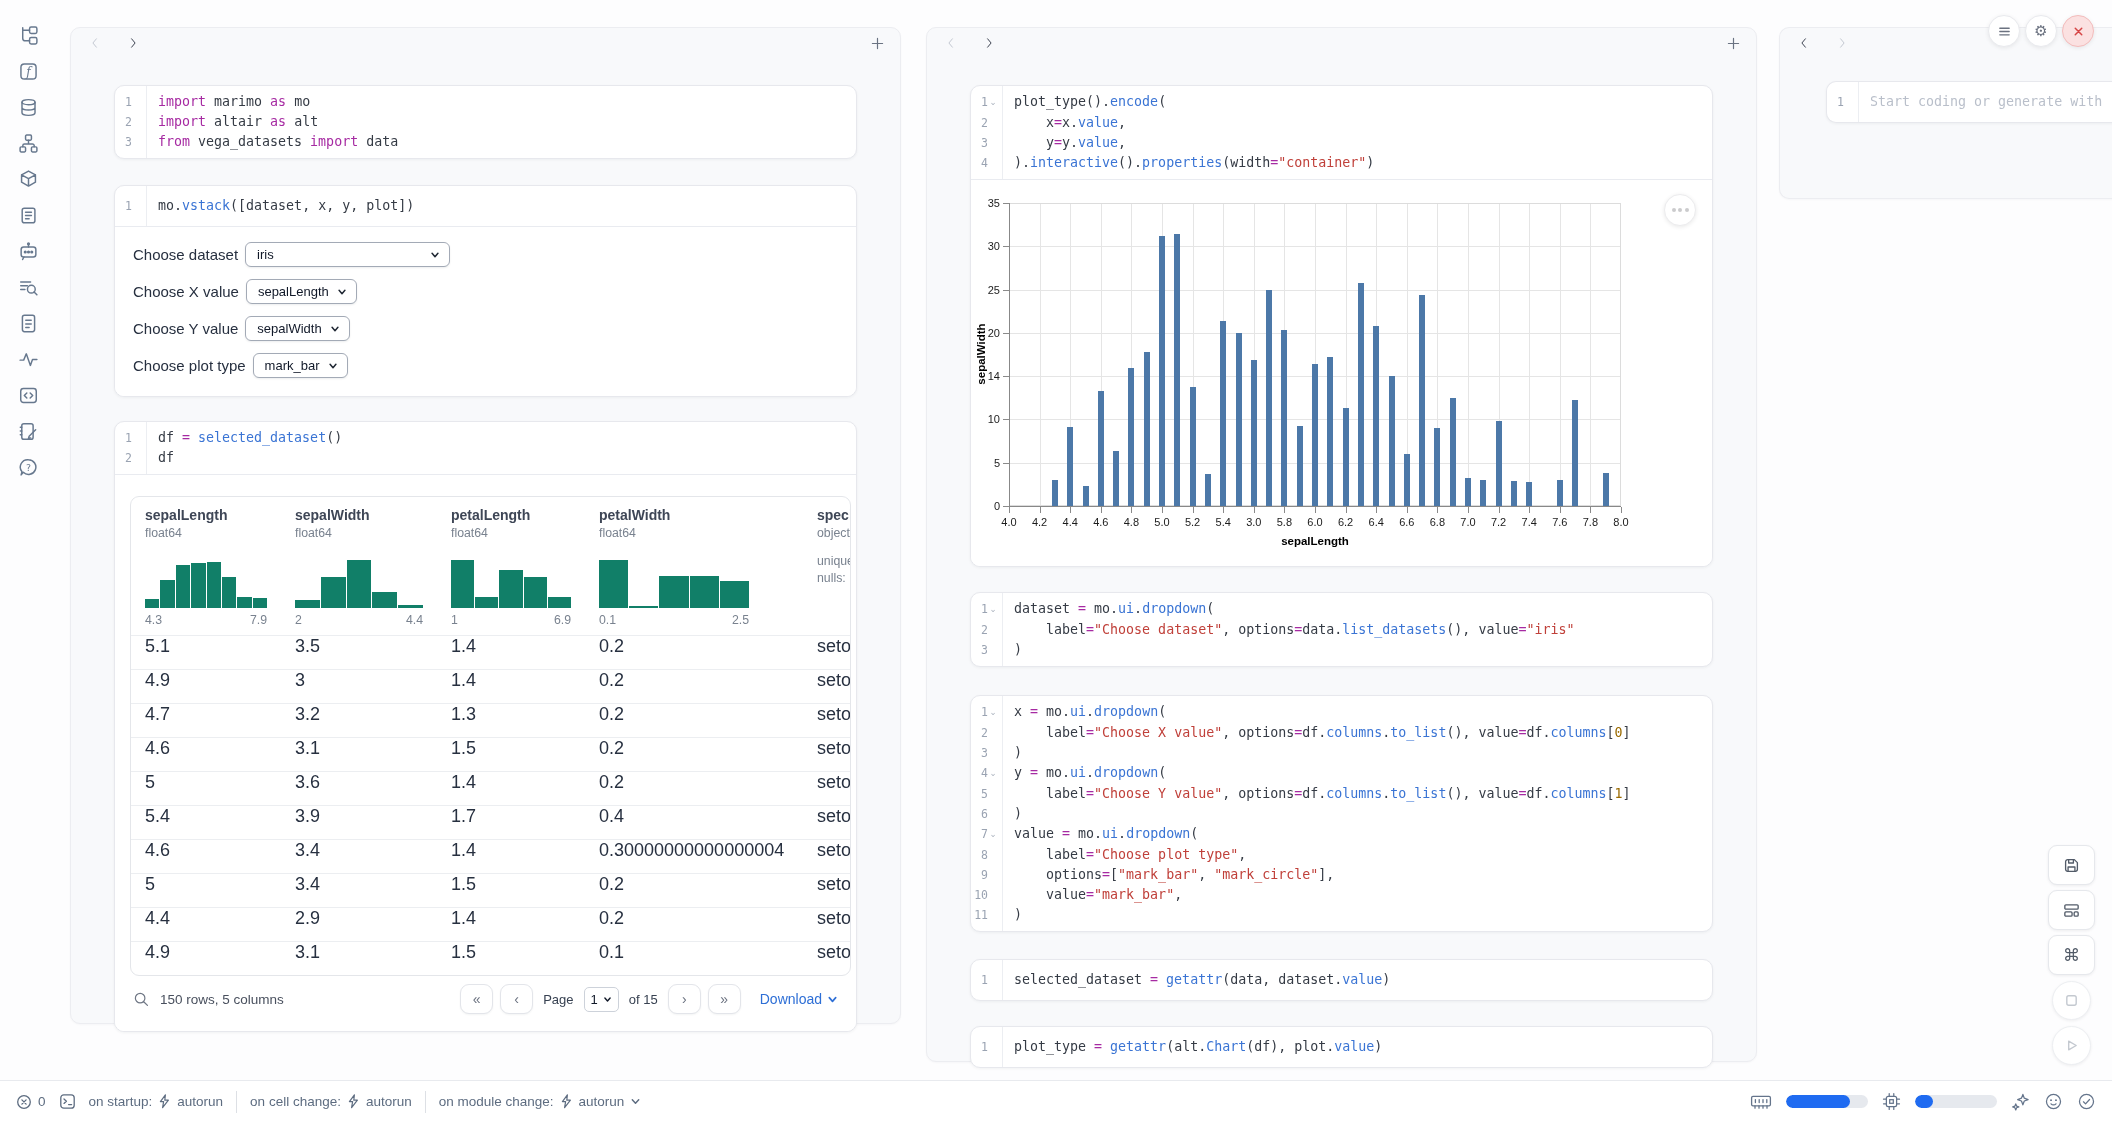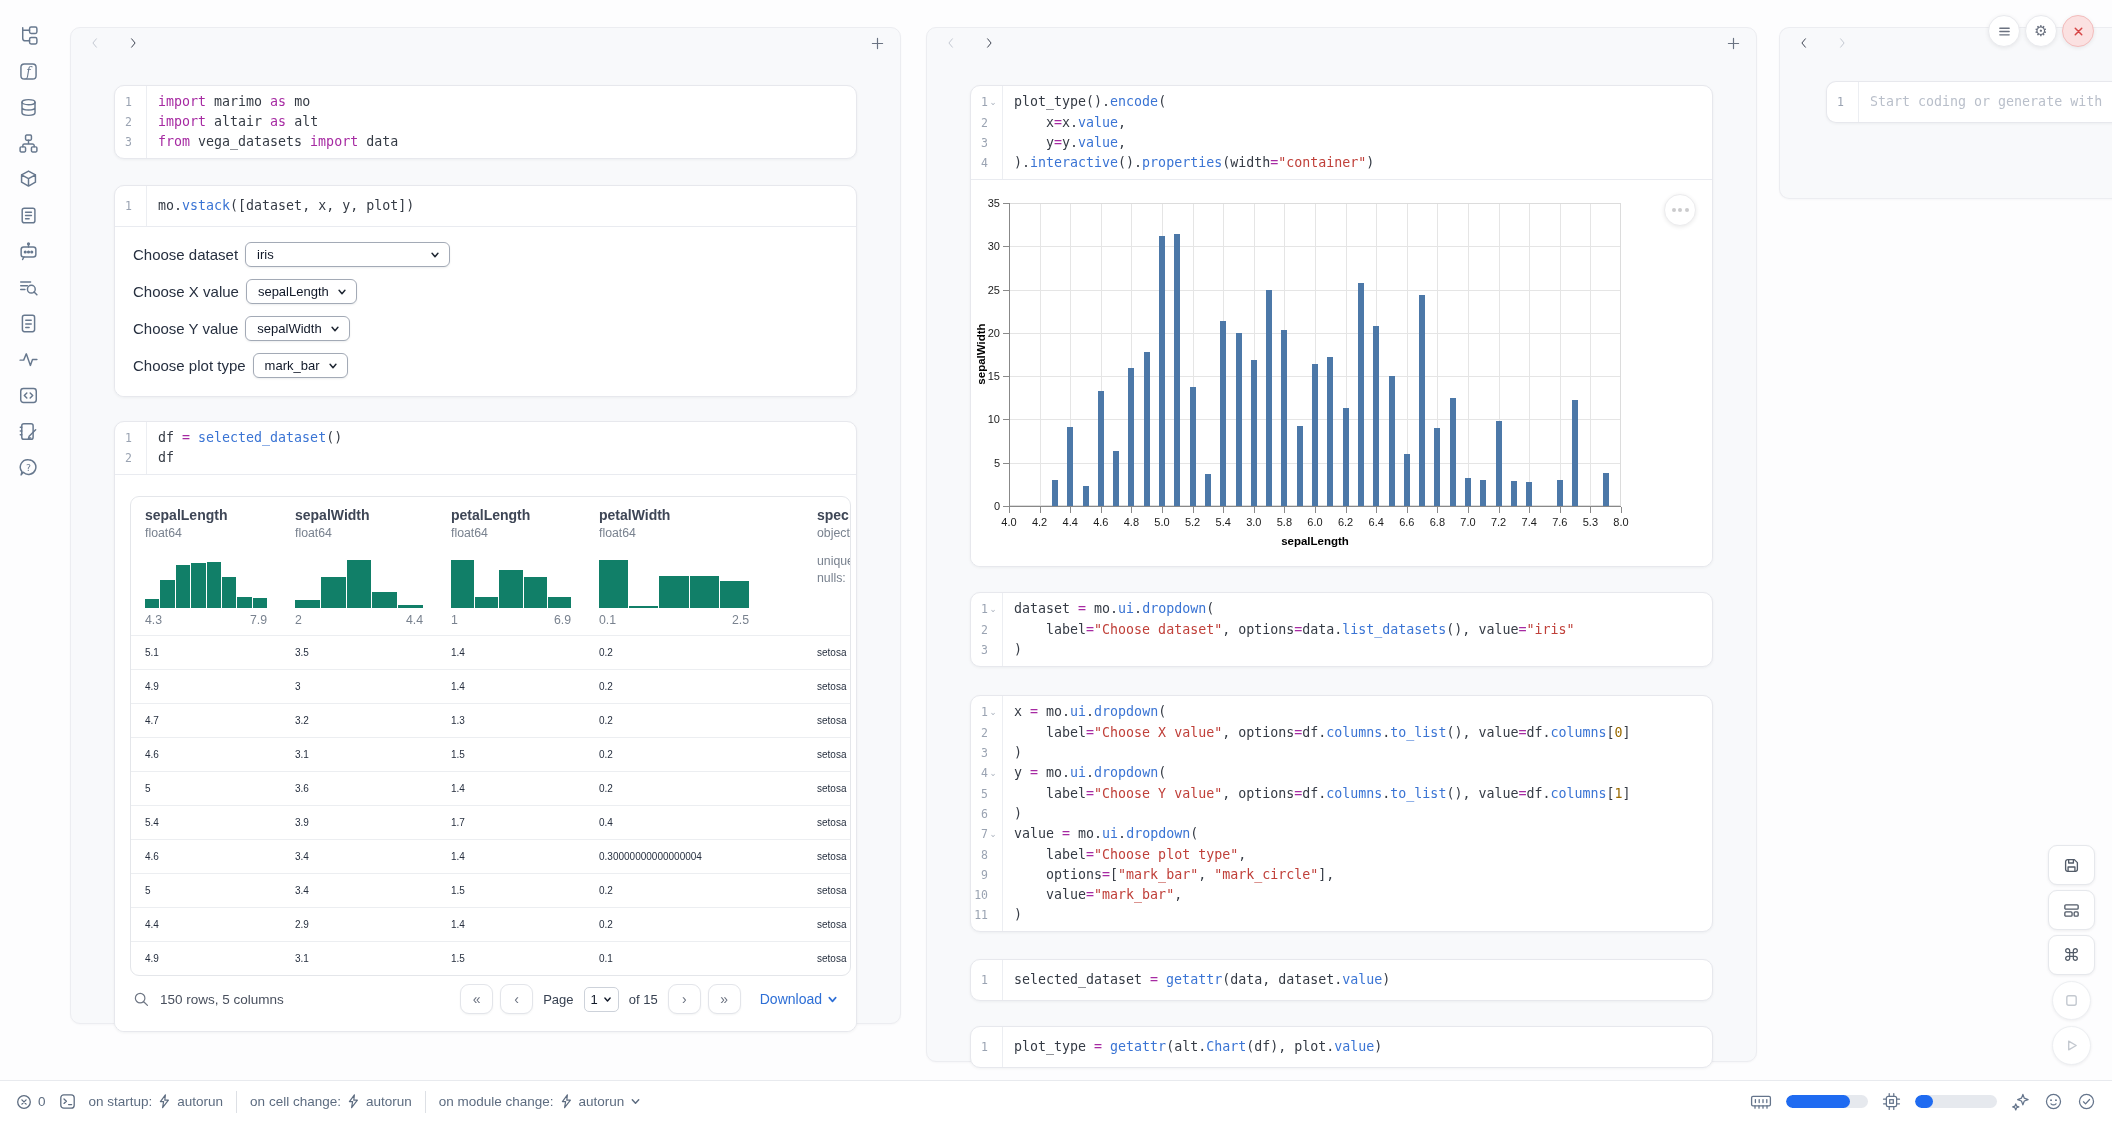--- a/index.html
+++ b/index.html
@@ -42,21 +42,21 @@
   .tbl{width:880px}
   .thead{display:flex;padding-top:10px;padding-bottom:8px}
   .th{box-sizing:border-box;padding-left:14px;flex:none}
   .th-name{font-size:14px;font-weight:bold;color:#3e4656}
   .th-type{font-size:12.3px;color:#79828f;margin-top:3px}
   .hist{display:flex;align-items:flex-end;gap:1px;height:56px;margin-top:12px}
   .hist div{flex:1;background:#117f68}
   .range{display:flex;justify-content:space-between;font-size:12.3px;color:#79828f;margin-top:5px}
   .meta-line{font-size:12.3px;color:#79828f;margin-top:3px}
   .meta-first{margin-top:14px}
-  .trow{display:flex;align-items:center;height:33px;border-top:1px solid #eceef1;font-size:10px;color:#273040}
+  .trow{display:flex;align-items:flex-start;height:33px;border-top:1px solid #eceef1;font-size:18px;color:#273040}
   .td{box-sizing:border-box;padding-left:14px;flex:none;white-space:nowrap}
   .tfoot{display:flex;justify-content:space-between;height:46px;padding:0 3px}
   .tfoot-left{display:flex;align-items:center;gap:10px;color:#49505e;font-size:13.5px}
   .tfoot-left svg{width:17px;height:17px;color:#6e7684}
   .tfoot-right{display:flex;align-items:center;gap:7px}
   .pg-btn{width:31px;height:28px;border:1px solid #e3e5ea;border-radius:9px;background:#fff;box-shadow:0 1px 2px rgba(23,31,48,.05);display:flex;align-items:center;justify-content:center;color:#6b7280;font-size:14px;cursor:pointer}
   .pg-label{font-size:13px;color:#374151;margin:0 3px}
   .pg-sel{display:inline-flex;align-items:center;gap:5px;height:23px;border:1px solid #cdd2da;border-radius:5px;padding:0 6px;font-size:13px;color:#101828;background:#fff;cursor:pointer}
   .pg-sel svg{width:9px;height:9px}
   .dl{display:flex;align-items:center;gap:5px;margin-left:12px;color:#2e6fd6;font-size:14px;cursor:pointer}
@@ -581,21 +581,21 @@
           <div class="plot-border" style="left: 38px; top: 23px; width: 612px; height: 303px;"></div>
           <div class="domain" style="left: 38px; top: 23px; width: 1px; height: 303px;"></div>
           <div class="domain" style="left: 38px; top: 326px; width: 612px; height: 1px;"></div>
           <div class="tickm" style="left: 32px; top: 326px; width: 6px; height: 1px;"></div>
           <div class="axis-lab" style="left: 4px; top: 320px; width: 25px; text-align: right;">0</div>
           <div class="tickm" style="left: 32px; top: 282.7px; width: 6px; height: 1px;"></div>
           <div class="axis-lab" style="left: 4px; top: 276.7px; width: 25px; text-align: right;">5</div>
           <div class="tickm" style="left: 32px; top: 239.4px; width: 6px; height: 1px;"></div>
           <div class="axis-lab" style="left: 4px; top: 233.4px; width: 25px; text-align: right;">10</div>
           <div class="tickm" style="left: 32px; top: 196.1px; width: 6px; height: 1px;"></div>
-          <div class="axis-lab" style="left: 4px; top: 190.1px; width: 25px; text-align: right;">15</div>
+          <div class="axis-lab" style="left: 4px; top: 190.1px; width: 25px; text-align: right;">14</div>
           <div class="tickm" style="left: 32px; top: 152.9px; width: 6px; height: 1px;"></div>
           <div class="axis-lab" style="left: 4px; top: 146.9px; width: 25px; text-align: right;">20</div>
           <div class="tickm" style="left: 32px; top: 109.6px; width: 6px; height: 1px;"></div>
           <div class="axis-lab" style="left: 4px; top: 103.6px; width: 25px; text-align: right;">25</div>
           <div class="tickm" style="left: 32px; top: 66.3px; width: 6px; height: 1px;"></div>
           <div class="axis-lab" style="left: 4px; top: 60.3px; width: 25px; text-align: right;">30</div>
           <div class="tickm" style="left: 32px; top: 23px; width: 6px; height: 1px;"></div>
           <div class="axis-lab" style="left: 4px; top: 17px; width: 25px; text-align: right;">35</div>
           <div class="tickm" style="left: 38px; top: 327px; width: 1px; height: 6px;"></div>
           <div class="axis-lab" style="left: 24px; top: 336px; width: 28px; text-align: center;">4.0</div>
@@ -629,21 +629,21 @@
           <div class="axis-lab" style="left: 452.4px; top: 336px; width: 28px; text-align: center;">6.8</div>
           <div class="tickm" style="left: 497px; top: 327px; width: 1px; height: 6px;"></div>
           <div class="axis-lab" style="left: 483px; top: 336px; width: 28px; text-align: center;">7.0</div>
           <div class="tickm" style="left: 527.6px; top: 327px; width: 1px; height: 6px;"></div>
           <div class="axis-lab" style="left: 513.6px; top: 336px; width: 28px; text-align: center;">7.2</div>
           <div class="tickm" style="left: 558.2px; top: 327px; width: 1px; height: 6px;"></div>
           <div class="axis-lab" style="left: 544.2px; top: 336px; width: 28px; text-align: center;">7.4</div>
           <div class="tickm" style="left: 588.8px; top: 327px; width: 1px; height: 6px;"></div>
           <div class="axis-lab" style="left: 574.8px; top: 336px; width: 28px; text-align: center;">7.6</div>
           <div class="tickm" style="left: 619.4px; top: 327px; width: 1px; height: 6px;"></div>
-          <div class="axis-lab" style="left: 605.4px; top: 336px; width: 28px; text-align: center;">5.3</div>
+          <div class="axis-lab" style="left: 605.4px; top: 336px; width: 28px; text-align: center;">7.8</div>
           <div class="tickm" style="left: 650px; top: 327px; width: 1px; height: 6px;"></div>
           <div class="axis-lab" style="left: 636px; top: 336px; width: 28px; text-align: center;">8.0</div>
           <div class="vbar" style="left: 80.9px; top: 300px; width: 6px; height: 26px; background: rgb(76, 120, 168);"></div>
           <div class="vbar" style="left: 96.2px; top: 247.2px; width: 6px; height: 78.8px; background: rgb(76, 120, 168);"></div>
           <div class="vbar" style="left: 111.5px; top: 306.1px; width: 6px; height: 19.9px; background: rgb(76, 120, 168);"></div>
           <div class="vbar" style="left: 126.8px; top: 210.9px; width: 6px; height: 115.1px; background: rgb(76, 120, 168);"></div>
           <div class="vbar" style="left: 142.1px; top: 270.6px; width: 6px; height: 55.4px; background: rgb(76, 120, 168);"></div>
           <div class="vbar" style="left: 157.4px; top: 188.4px; width: 6px; height: 137.6px; background: rgb(76, 120, 168);"></div>
           <div class="vbar" style="left: 172.7px; top: 171.9px; width: 6px; height: 154.1px; background: rgb(76, 120, 168);"></div>
           <div class="vbar" style="left: 188px; top: 55.9px; width: 6px; height: 270.1px; background: rgb(76, 120, 168);"></div>

